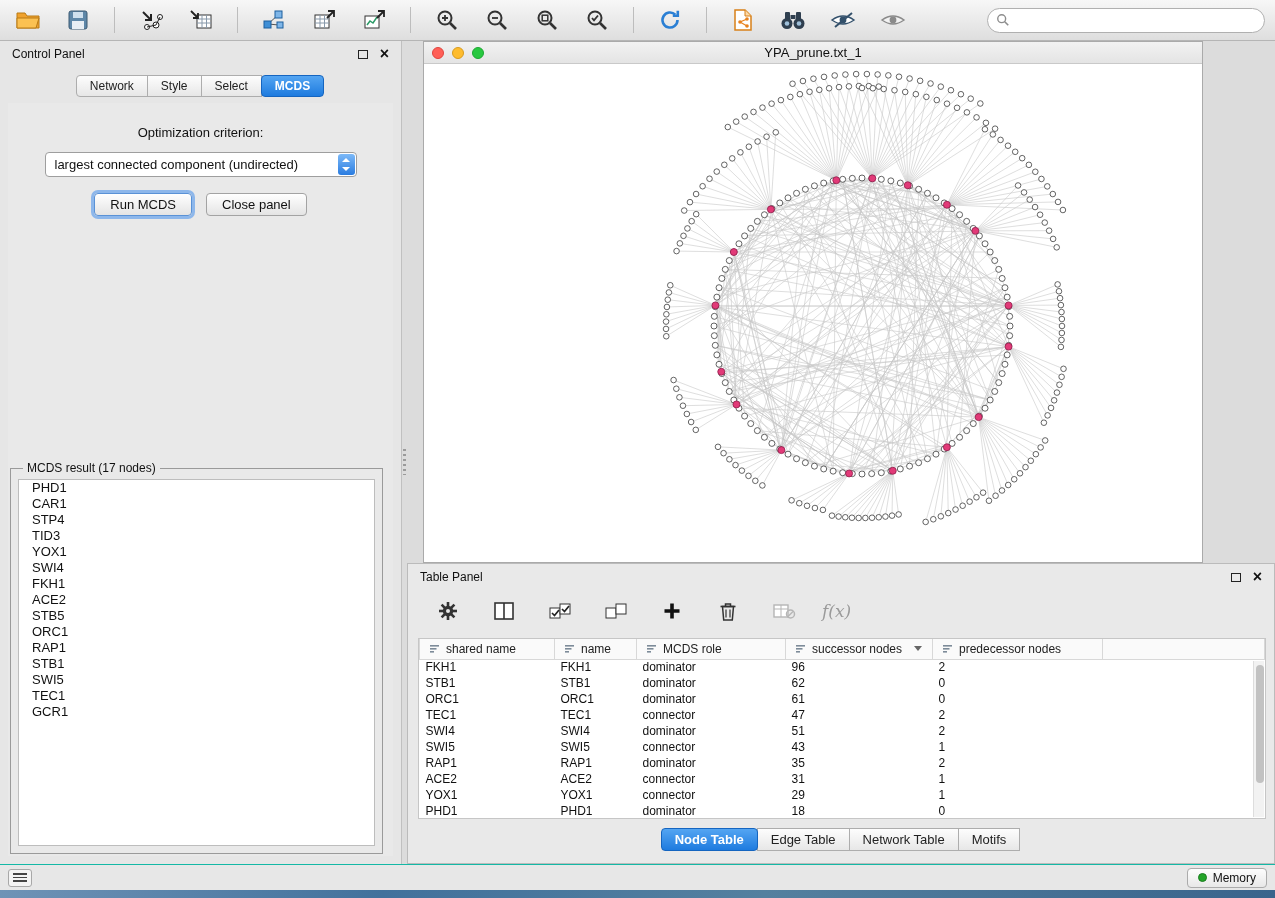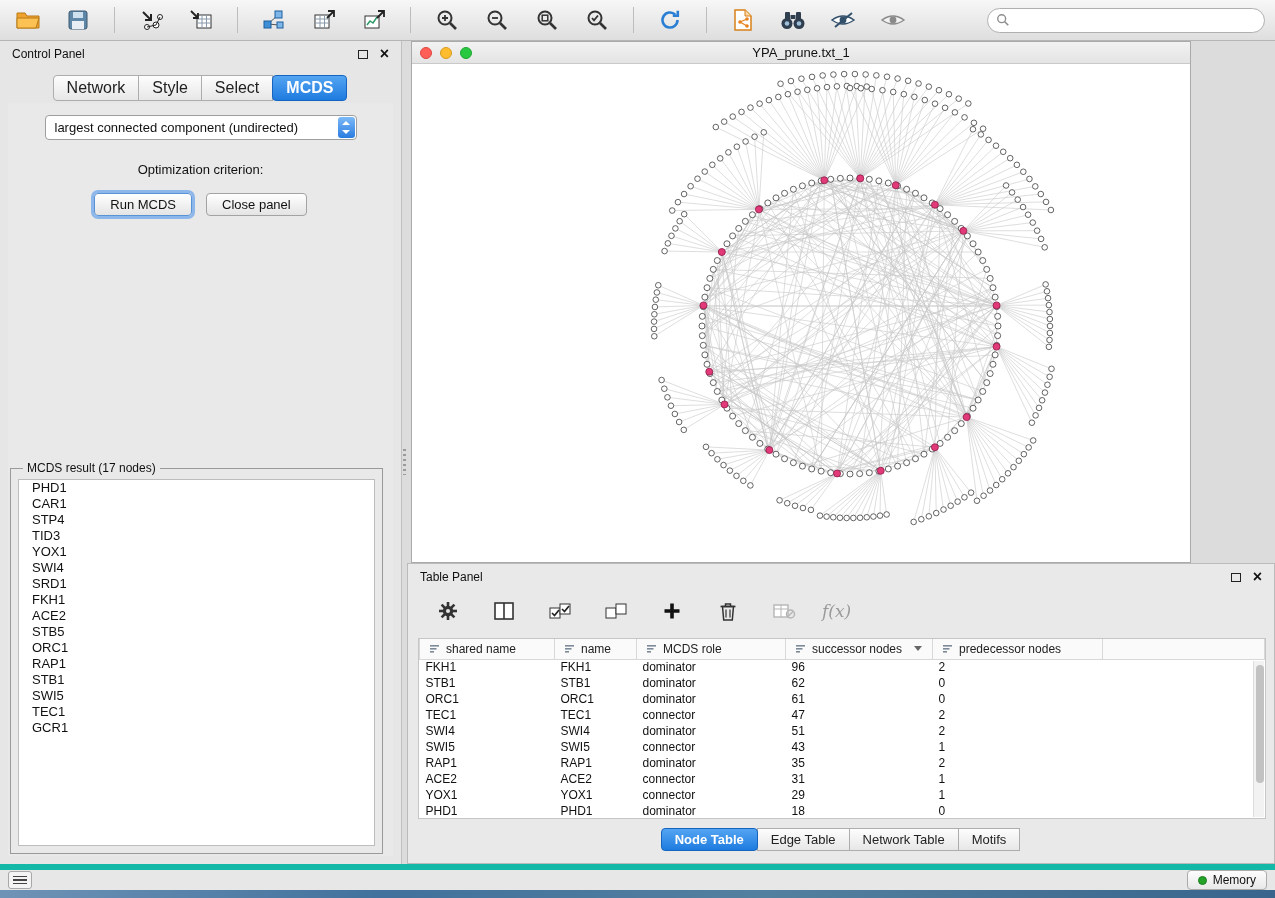--- a/index.html
+++ b/index.html
@@ -17,21 +17,21 @@
   #search-wrap input { border:none; outline:none; flex:1; font-size:12px; font-family:"Liberation Sans",sans-serif; background:transparent; }
 
   
   #control-panel { position:absolute; left:0; top:41px; width:402px; height:823px; background:#e6e6e6; border-right:1px solid #c0c0c0; }
   .panel-head { height:26px; display:flex; align-items:center; padding:0 12px; font-size:12px; color:#111; }
   .panel-head .sp { flex:1; }
   .float-icon { width:10px; height:9px; border:1.5px solid #222; display:inline-block; margin-right:12px; }
   .close-x { font-size:16px; font-weight:bold; color:#111; line-height:12px; }
 
   #cp-tabs { display:flex; justify-content:center; margin-top:8px; }
-  .cp-tab { font-size:16px; padding:3px 13px; background:linear-gradient(#fdfdfd,#e7e7e7);
+  .cp-tab { font-size:12px; padding:3px 13px; background:linear-gradient(#fdfdfd,#e7e7e7);
     border:1px solid #adadad; margin-left:-1px; color:#222; }
   .cp-tab:first-child { border-radius:4px 0 0 4px; }
   .cp-tab.active { background:linear-gradient(#54a5f2,#1e7bdf); color:#fff; border:1px solid #1565c0;
     border-radius:4px; font-weight:bold; position:relative; z-index:2; }
 
   #cp-body { position:absolute; left:8px; right:8px; top:62px; bottom:8px; background:#e9e9e9; }
   #opt-label { text-align:center; font-size:13px; color:#111; margin-top:22px; }
   #criterion-select { margin:12px auto 0; width:312px; height:25px; background:#fff; border:1px solid #9e9e9e;
     border-radius:4px; display:flex; align-items:center; font-size:13px; color:#111; padding-left:9px; }
   #criterion-select .sp { flex:1; }
@@ -44,21 +44,21 @@
   .btn { font-size:13px; color:#111; padding:3px 15px; border:1px solid #a3a3a3; border-radius:4px;
     background:linear-gradient(#ffffff,#e4e4e4); }
   .btn.focused { box-shadow:0 0 0 3px rgba(110,165,235,.75); border-color:#5a92d6; }
 
   #result-group { position:absolute; left:2px; right:10px; top:365px; bottom:2px; border:1px solid #9a9a9a; }
   #result-legend { position:absolute; top:-8px; left:12px; background:#e9e9e9; padding:0 4px; font-size:12px; color:#111; }
   #result-list { position:absolute; left:7px; right:7px; top:10px; bottom:7px; background:#fff; border:1px solid #bdbdbd; overflow:hidden; }
   .mcds-item { font-size:13px; line-height:16px; padding-left:13px; color:#111; }
 
   
-  #network-window { position:absolute; left:411px; top:41px; width:780px; height:522px; background:#fff; border:1px solid #aaa; }
+  #network-window { position:absolute; left:423px; top:41px; width:780px; height:522px; background:#fff; border:1px solid #aaa; }
   #net-titlebar { height:22px; background:linear-gradient(#f2f2f2,#e4e4e4); border-bottom:1px solid #c9c9c9;
     display:flex; align-items:center; padding:0 8px; }
   .tl { width:12px; height:12px; border-radius:50%; margin-right:8px; }
   .tl.red{ background:#ff5f57; border:1px solid #e0443e; }
   .tl.yellow{ background:#febc2e; border:1px solid #d89c1e; }
   .tl.green{ background:#28c840; border:1px solid #1da832; }
   #net-title { position:absolute; left:0; right:0; text-align:center; font-size:13px; color:#111; pointer-events:none; }
   #net-canvas { position:absolute; left:0; top:22px; right:0; bottom:0; background:#fff; }
 
   #vsplitter { position:absolute; left:402px; top:41px; width:5px; height:823px; background:#dcdcdc; }
@@ -79,21 +79,21 @@
   .chev { width:0; height:0; border:4px solid transparent; border-top:5px solid #666; margin-left:auto; margin-top:3px; }
 
   #tscroll { position:absolute; right:1px; top:22px; width:11px; bottom:1px; background:#f2f2f2; border-left:1px solid #ddd; }
   #tthumb { position:absolute; left:1.5px; top:4px; width:8px; height:118px; background:#c2c2c2; border-radius:4px; }
 
   #tp-tabs { position:absolute; left:0; right:0; bottom:12px; display:flex; justify-content:center; }
   .tp-tab { font-size:13px; padding:3px 13px; background:linear-gradient(#fdfdfd,#e7e7e7); border:1px solid #adadad; margin-left:-1px; color:#222; }
   .tp-tab.active { background:linear-gradient(#54a5f2,#1e7bdf); color:#fff; border:1px solid #1565c0; border-radius:4px; font-weight:bold; z-index:2; }
 
   
-  #status-bar { position:absolute; left:0; top:864px; width:1275px; height:26px; background:#e7e7e7; border-top:6px solid #14b8a6;
+  #status-bar { position:absolute; left:0; top:864px; width:1275px; height:26px; background:#e7e7e7; border-top:1px solid #14b8a6;
     display:flex; align-items:center; padding:0 8px; }
   #menu-btn { width:24px; height:18px; border:1px solid #a8a8a8; border-radius:3px; background:#f3f3f3;
     display:flex; flex-direction:column; justify-content:center; gap:2px; padding:0 4px; }
   #menu-btn i { display:block; height:1.5px; background:#444; }
   #memory-btn { margin-left:auto; display:flex; align-items:center; gap:6px; font-size:12px; color:#111;
     border:1px solid #ababab; border-radius:4px; background:linear-gradient(#fdfdfd,#e8e8e8); padding:2px 10px; }
   .green-dot { width:9px; height:9px; border-radius:50%; background:#23a428; border:1px solid #1b7d20; }
   #desktop-strip { position:absolute; left:0; top:890px; width:1275px; height:8px;
     background:linear-gradient(90deg,#6f93b6,#41719c 30%,#54809f 60%,#39648c); }
 
@@ -246,40 +246,39 @@
       <span class="float-icon"></span>
       <span class="close-x">×</span>
     </div>
     <div id="cp-tabs">
       <span class="cp-tab">Network</span>
       <span class="cp-tab">Style</span>
       <span class="cp-tab">Select</span>
       <span class="cp-tab active">MCDS</span>
     </div>
     <div id="cp-body">
+      <div id="opt-label">Optimization criterion:</div>
       <div id="criterion-select">
         <span>largest connected component (undirected)</span>
         <span class="sp"></span>
         <span class="stepper"></span>
       </div>
-      <div id="opt-label">Optimization criterion:</div>
       <div id="cp-buttons">
         <span class="btn focused">Run MCDS</span>
         <span class="btn">Close panel</span>
       </div>
       <div id="result-group">
         <span id="result-legend">MCDS result (17 nodes)</span>
         <div id="result-list">
             <div class="mcds-item">PHD1</div>
             <div class="mcds-item">CAR1</div>
             <div class="mcds-item">STP4</div>
             <div class="mcds-item">TID3</div>
             <div class="mcds-item">YOX1</div>
             <div class="mcds-item">SWI4</div>
-            <div class="mcds-item">SRD1</div>
             <div class="mcds-item">FKH1</div>
             <div class="mcds-item">ACE2</div>
             <div class="mcds-item">STB5</div>
             <div class="mcds-item">ORC1</div>
             <div class="mcds-item">RAP1</div>
             <div class="mcds-item">STB1</div>
             <div class="mcds-item">SWI5</div>
             <div class="mcds-item">TEC1</div>
             <div class="mcds-item">GCR1</div>
           </div>

